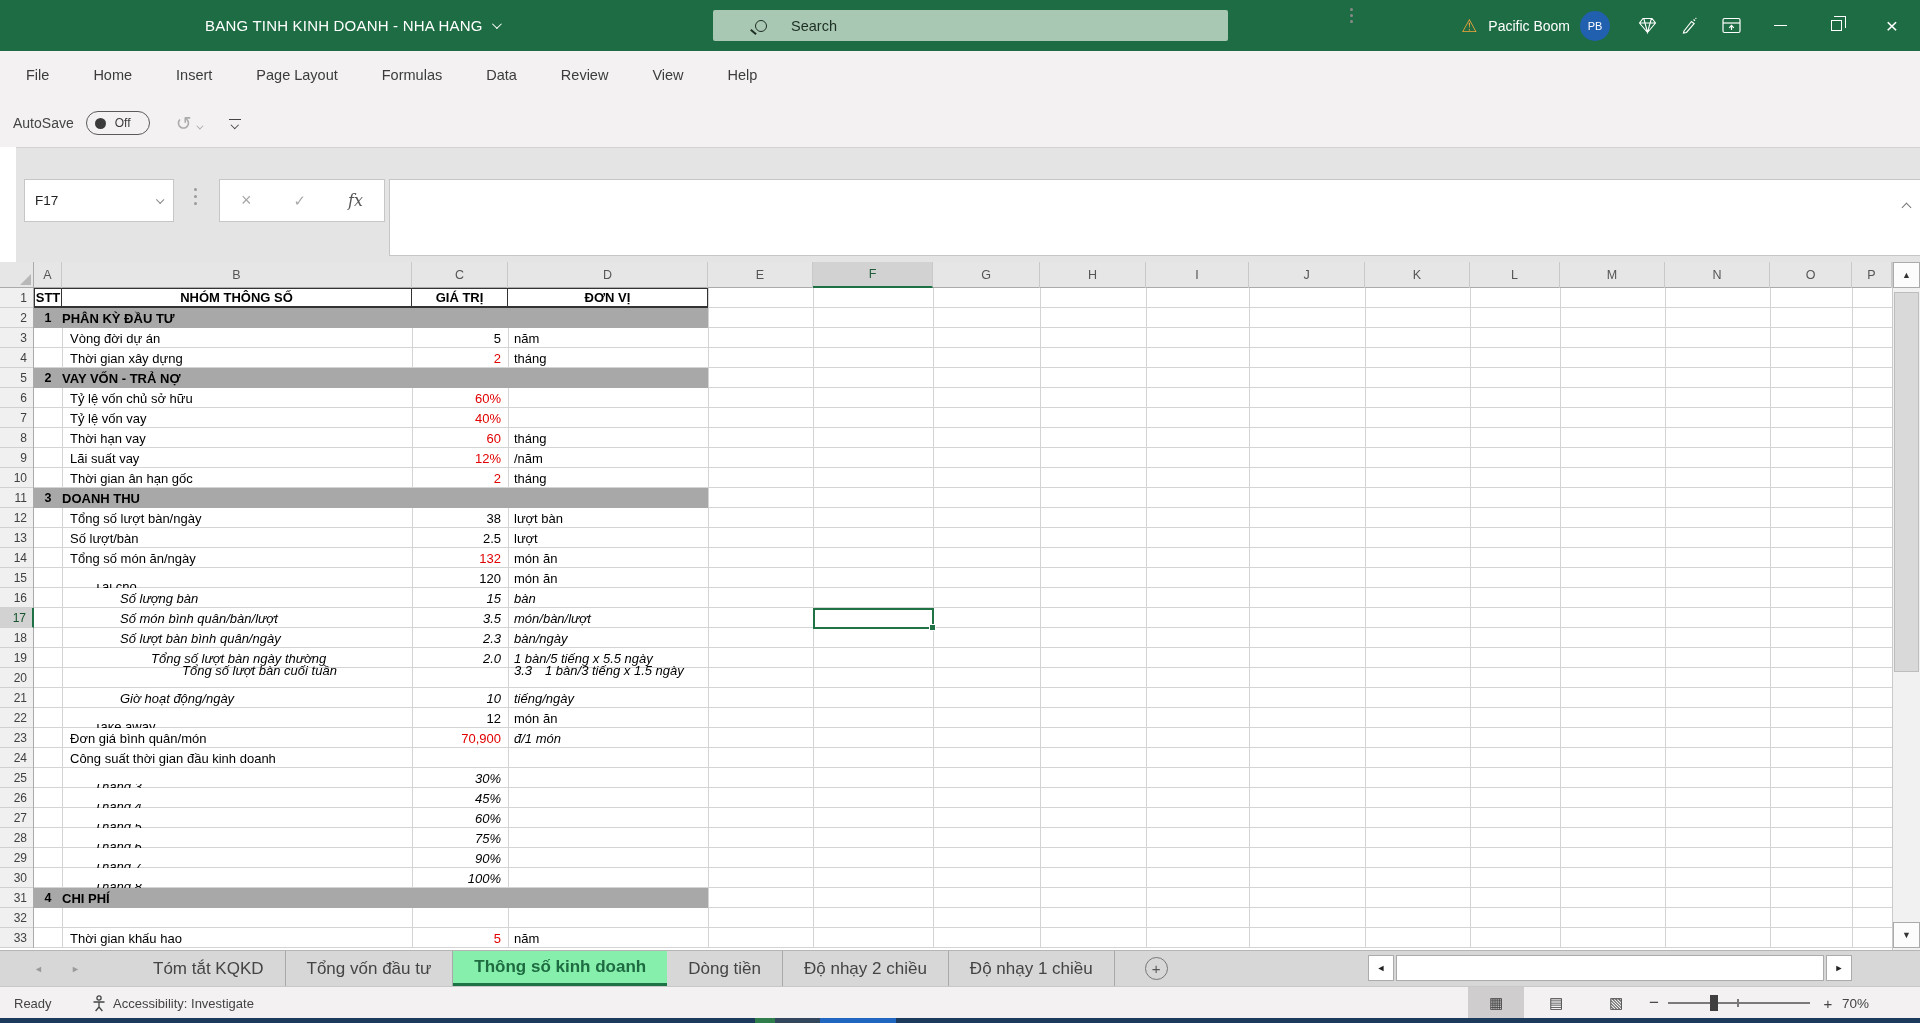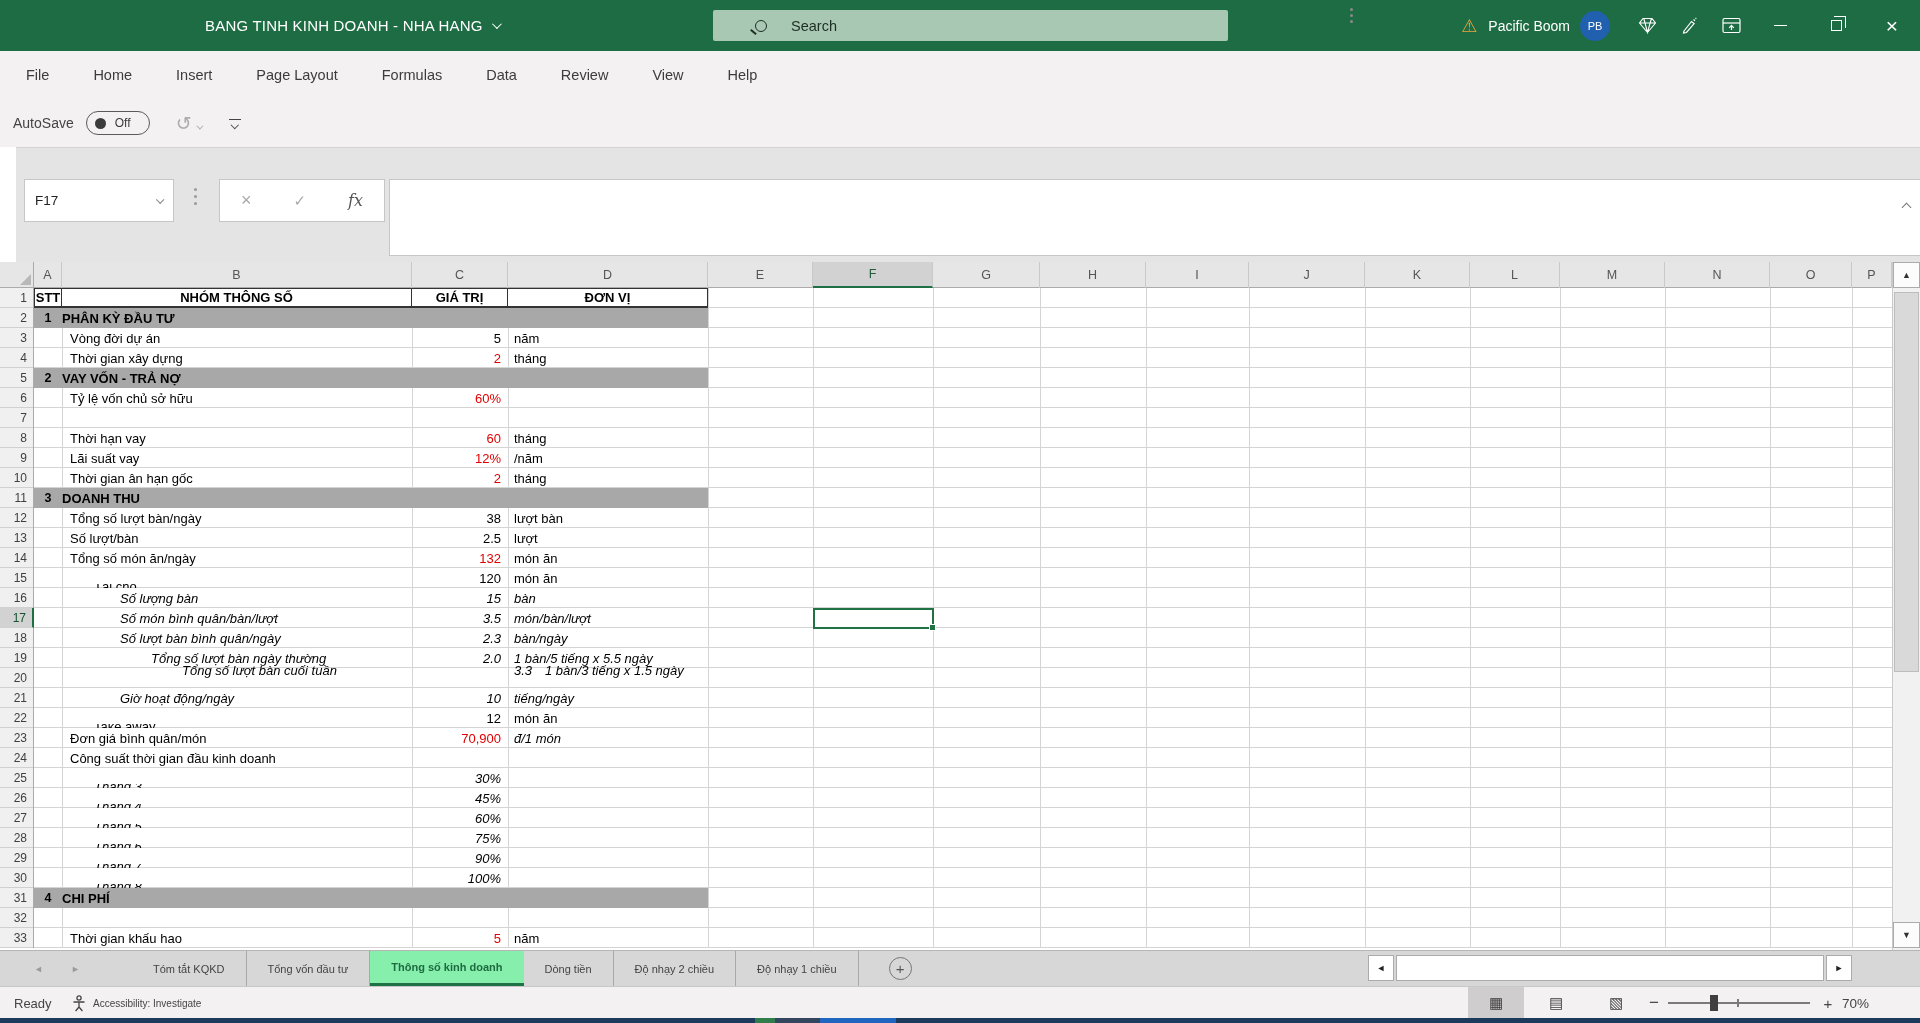--- a/index.html
+++ b/index.html
@@ -94,33 +94,33 @@
   
   #vscroll { position:absolute; left:1892px; top:0; width:28px; height:688px; background:#F1F1F1; border-left:1px solid #C9C9C9; }
   .sbtn { position:absolute; left:0; width:27px; height:26px; background:#FCFCFC; border:1px solid #ABABAB; color:#333; font-size:9px; display:flex; align-items:center; justify-content:center; }
   #vs-up { top:0; } #vs-down { top:660px; }
   #vs-thumb { position:absolute; left:1px; top:30px; width:25px; height:380px; background:#D9D9D9; border:1px solid #BDBDBD; }
 
   
   #tabstrip { position:absolute; left:0; top:950px; width:1920px; height:36px; background:#D7D7D7; border-top:1px solid #B5B5B5; display:flex; align-items:stretch; }
   #tab-nav { width:132px; display:flex; align-items:center; gap:28px; padding-left:34px; color:#9A9A9A; font-size:9px; flex:none; }
   #tabs-list { display:flex; align-items:stretch; }
-  .sheet-tab { display:flex; align-items:center; padding:0 21px; font-size:11px; color:#444; border-right:1px solid #A9A9A9; white-space:nowrap; }
+  .sheet-tab { display:flex; align-items:center; padding:0 21px; font-size:17px; color:#444; border-right:1px solid #A9A9A9; white-space:nowrap; }
   .sheet-tab.active { background:#86efac; color:#1E6B41; font-weight:bold; border-right:none; border-bottom:3px solid #1E7145; }
   #add-sheet { margin-left:30px; align-self:center; width:23px; height:23px; border:1px solid #767676; border-radius:50%; color:#555; font-size:15px; display:flex; align-items:center; justify-content:center; }
   #ts-dots { position:absolute; left:1350px; top:8px; width:4px; display:flex; flex-direction:column; gap:3px; }
   #ts-dots i { width:3px; height:3px; border-radius:50%; background:#8A8A8A; }
   #hscroll { position:absolute; left:1368px; top:954px; height:28px; display:flex; align-items:center; gap:2px; }
   .hbtn { width:26px; height:26px; background:#fff; border:1px solid #ABABAB; color:#222; font-size:9px; display:flex; align-items:center; justify-content:center; }
   #hs-thumb { width:428px; height:26px; background:#fff; border:1px solid #ABABAB; }
 
   
   #statusbar { position:absolute; left:0; top:986px; width:1920px; height:32px; background:#F3F1F1; border-top:1px solid #C8C8C8; }
   #status-ready { position:absolute; left:14px; top:0; height:32px; display:flex; align-items:center; font-size:13px; color:#444; }
-  #status-acc { position:absolute; left:72px; top:0; height:32px; display:flex; align-items:center; gap:7px; font-size:10px; color:#444; }
+  #status-acc { position:absolute; left:92px; top:0; height:32px; display:flex; align-items:center; gap:7px; font-size:13px; color:#444; }
   .viewbtn { position:absolute; top:0; width:56px; height:32px; display:flex; align-items:center; justify-content:center; color:#3A3A3A; font-size:15px; }
   #view-normal { left:1468px; background:#CFCDCD; } #view-layout { left:1528px; } #view-break { left:1588px; }
   #zoom-out { position:absolute; left:1644px; top:0; height:32px; width:20px; display:flex; align-items:center; justify-content:center; color:#444; font-size:17px; }
   #zoom-track { position:absolute; left:1668px; top:15px; width:142px; height:2px; background:#7A7A7A; }
   #zoom-tick { position:absolute; left:1737px; top:12px; width:1.5px; height:8px; background:#7A7A7A; }
   #zoom-thumb { position:absolute; left:1710px; top:8px; width:8px; height:16px; background:#3F3F3F; }
   #zoom-in { position:absolute; left:1818px; top:0; height:32px; width:20px; display:flex; align-items:center; justify-content:center; color:#444; font-size:15px; }
   #zoom-level { position:absolute; left:1842px; top:0; height:32px; display:flex; align-items:center; font-size:13.5px; color:#444; }
 
   
@@ -334,20 +334,26 @@
         <div class="trow band" style="top: 80px;">
           <div class="ca">2</div>
           <div class="cb">VAY VỐN - TRẢ NỢ</div>
         </div>
         <div class="trow" style="top: 100px;">
           <div class="ca"></div>
           <div class="cb ind1">Tỷ lệ vốn chủ sở hữu</div>
           <div class="cc red">60%</div>
           <div class="cd"></div>
         </div>
+        <div class="trow" style="top: 120px;">
+          <div class="ca"></div>
+          <div class="cb ind1">Tỷ lệ vốn vay</div>
+          <div class="cc red">40%</div>
+          <div class="cd"></div>
+        </div>
         <div class="trow" style="top: 140px;">
           <div class="ca"></div>
           <div class="cb ind1">Thời hạn vay</div>
           <div class="cc red">60</div>
           <div class="cd">tháng</div>
         </div>
         <div class="trow" style="top: 160px;">
           <div class="ca"></div>
           <div class="cb ind1">Lãi suất vay</div>
           <div class="cc red">12%</div>

